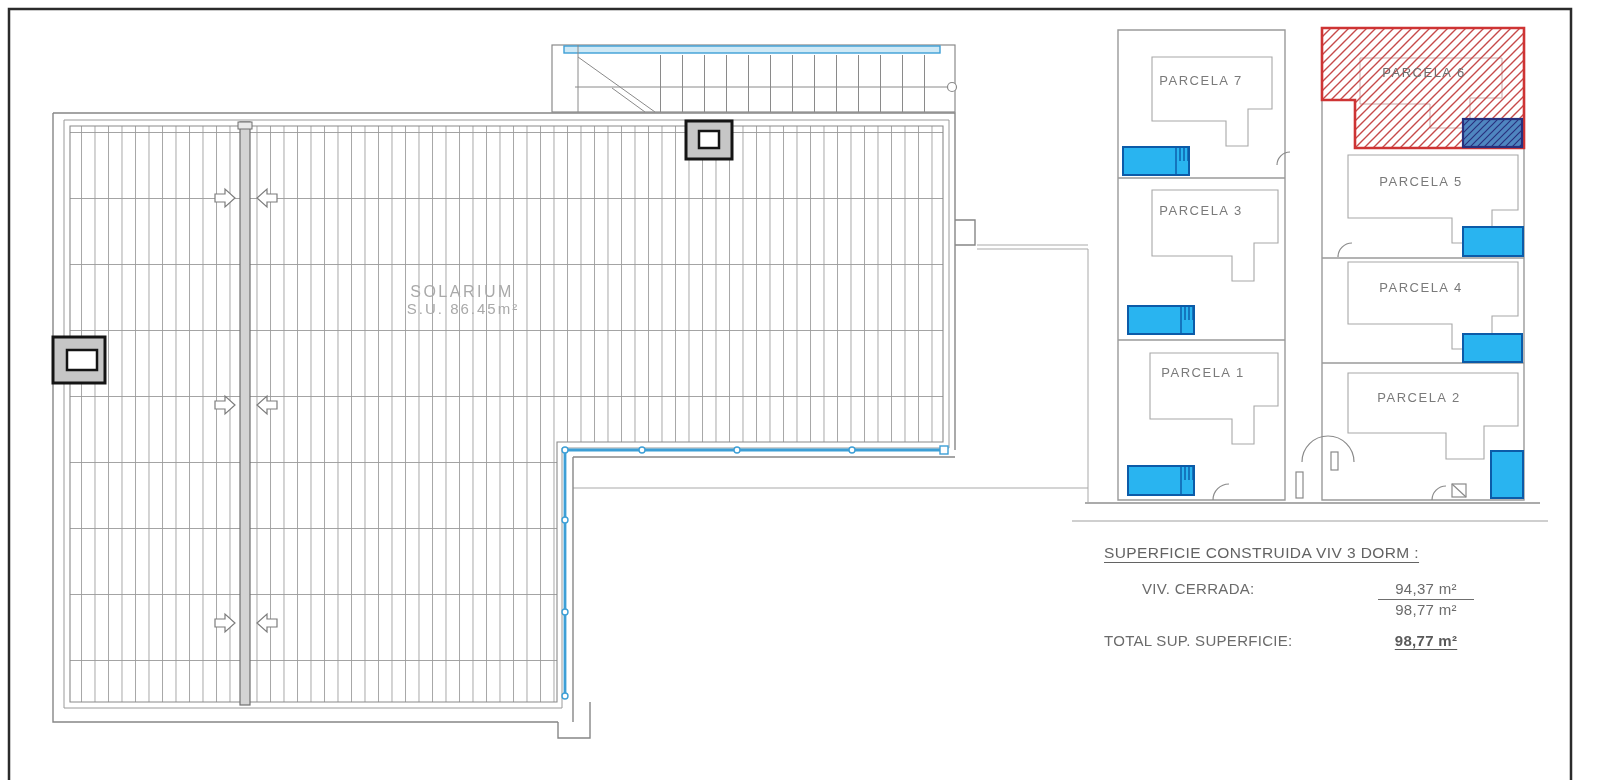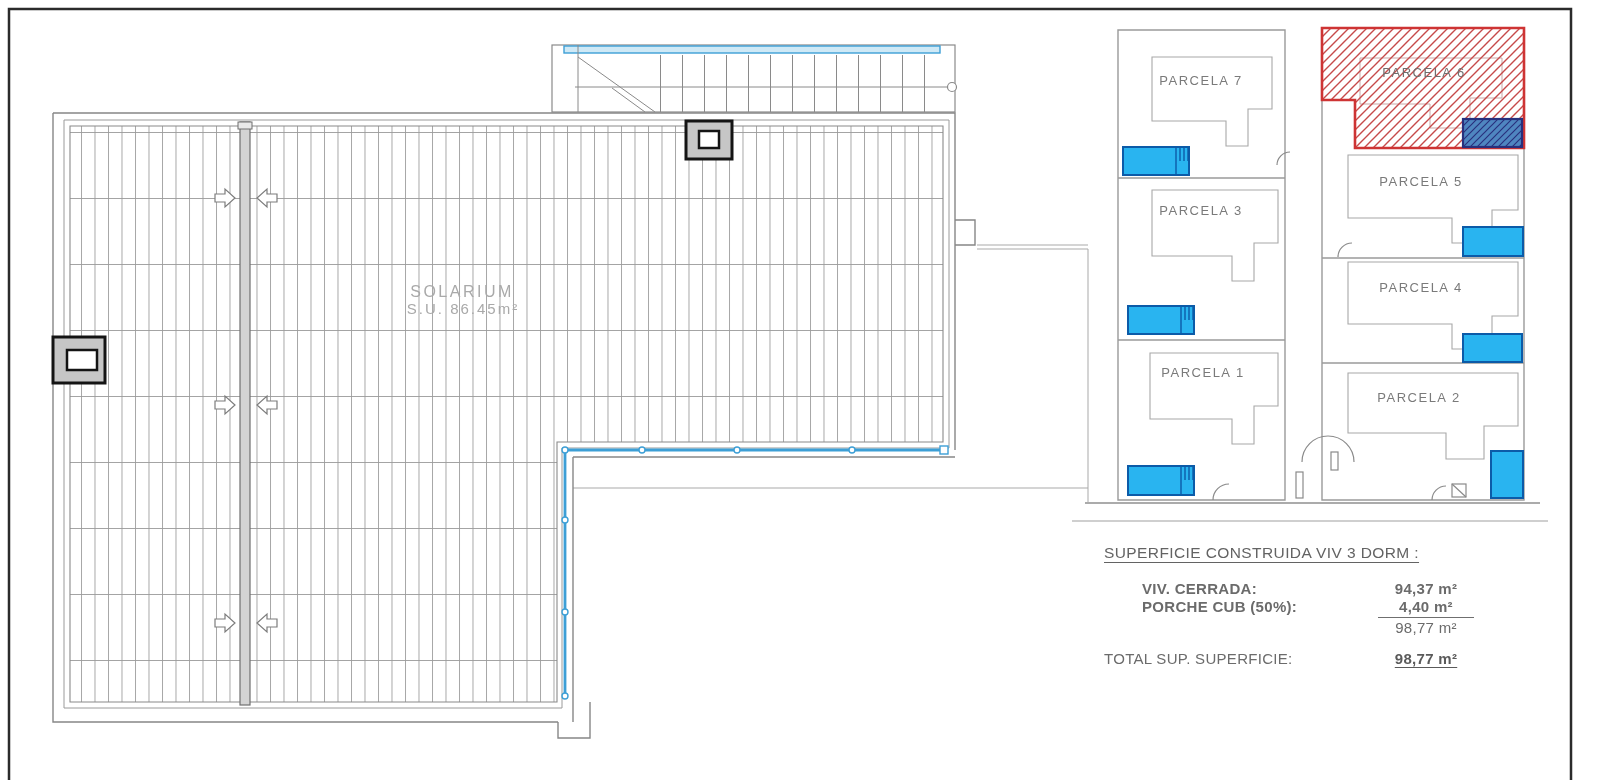--- a/index.html
+++ b/index.html
@@ -13,21 +13,21 @@
     position:absolute;left:1104px;top:544px;width:370px;
     color:#6b6b6b;font-size:15px;letter-spacing:0.3px;line-height:17px;
   }
   .sum-title{
     font-size:15.5px;color:#636363;letter-spacing:0.4px;
     text-decoration:underline;text-underline-offset:4px;margin-bottom:19px;
   }
   .sum-row{display:flex;justify-content:space-between;align-items:baseline;margin-bottom:1px;}
   .sum-row .lbl{white-space:nowrap;}
   .sum-row .val{min-width:96px;text-align:center;white-space:nowrap;}
-  .indent{padding-left:38px;font-weight:bold;}
+  .indent{padding-left:38px;}
   .rule-above{border-top:1.6px solid #6f6f6f;padding-top:1px;}
   .gap-sm{margin-top:2px;}
   .gap-md{margin-top:3px;}
   .total-row{margin-top:14px;}
   .total-val{
     font-weight:bold;color:#5a5a5a;
     text-decoration:underline;text-underline-offset:3px;
   }
 </style>
 </head>
@@ -203,24 +203,20 @@
 
 <div class="summary">
   <div class="sum-title">SUPERFICIE CONSTRUIDA VIV 3 DORM :</div>
 
 
   <div class="sum-row indent">
     <span class="lbl">VIV. CERRADA:</span>
     <span class="val">94,37 m²</span>
   </div>
 
-  <div class="sum-row indent">
-    <span class="lbl">PORCHE CUB (50%):</span>
-    <span class="val">4,40 m²</span>
-  </div>
 
   <div class="sum-row gap-sm">
     <span class="lbl"></span>
     <span class="val rule-above">98,77 m²</span>
   </div>
 
 
 
   <div class="sum-row total-row">
     <span class="lbl">TOTAL SUP. SUPERFICIE:</span>

